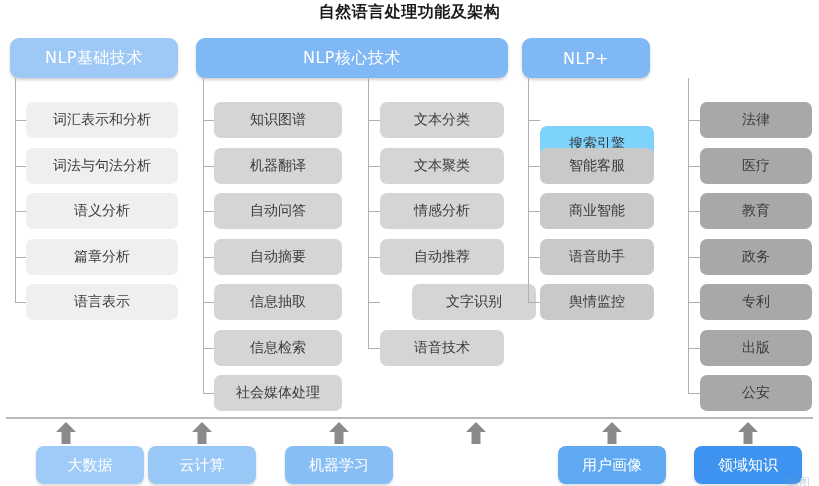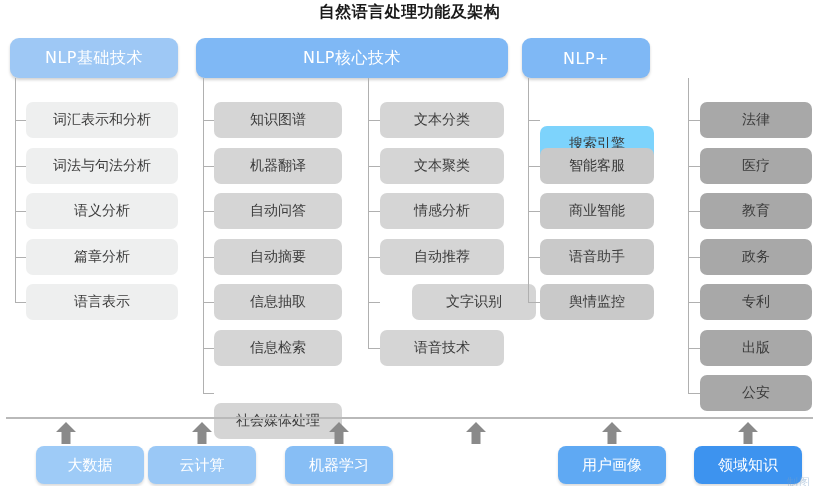--- a/index.html
+++ b/index.html
@@ -148,21 +148,21 @@
       <div class="node-box" style="left: 214px; top: 147.5px; width: 128px; background: rgb(213, 213, 213);">机器翻译</div>
       <div class="stub" style="left: 203px; top: 211px; width: 11px; background: rgb(176, 176, 176);"></div>
       <div class="node-box" style="left: 214px; top: 193px; width: 128px; background: rgb(213, 213, 213);">自动问答</div>
       <div class="stub" style="left: 203px; top: 257px; width: 11px; background: rgb(176, 176, 176);"></div>
       <div class="node-box" style="left: 214px; top: 238.5px; width: 128px; background: rgb(213, 213, 213);">自动摘要</div>
       <div class="stub" style="left: 203px; top: 302px; width: 11px; background: rgb(176, 176, 176);"></div>
       <div class="node-box" style="left: 214px; top: 284px; width: 128px; background: rgb(213, 213, 213);">信息抽取</div>
       <div class="stub" style="left: 203px; top: 348px; width: 11px; background: rgb(176, 176, 176);"></div>
       <div class="node-box" style="left: 214px; top: 329.5px; width: 128px; background: rgb(213, 213, 213);">信息检索</div>
       <div class="stub" style="left: 203px; top: 393px; width: 11px; background: rgb(176, 176, 176);"></div>
-      <div class="node-box" style="left: 214px; top: 375px; width: 128px; background: rgb(213, 213, 213); margin-top: 28px;">社会媒体处理</div>
+      <div class="node-box" style="left: 214px; top: 375px; width: 128px; background: rgb(213, 213, 213);">社会媒体处理</div>
       <div class="trunk" style="left: 368px; top: 78px; height: 269.5px; background: rgb(176, 176, 176);"></div>
       <div class="stub" style="left: 368px; top: 120px; width: 12px; background: rgb(176, 176, 176);"></div>
       <div class="node-box" style="left: 380px; top: 102px; width: 124px; background: rgb(213, 213, 213);">文本分类</div>
       <div class="stub" style="left: 368px; top: 166px; width: 12px; background: rgb(176, 176, 176);"></div>
       <div class="node-box" style="left: 380px; top: 147.5px; width: 124px; background: rgb(213, 213, 213);">文本聚类</div>
       <div class="stub" style="left: 368px; top: 211px; width: 12px; background: rgb(176, 176, 176);"></div>
       <div class="node-box" style="left: 380px; top: 193px; width: 124px; background: rgb(213, 213, 213);">情感分析</div>
       <div class="stub" style="left: 368px; top: 257px; width: 12px; background: rgb(176, 176, 176);"></div>
       <div class="node-box" style="left: 380px; top: 238.5px; width: 124px; background: rgb(213, 213, 213);">自动推荐</div>
       <div class="stub" style="left: 368px; top: 302px; width: 12px; background: rgb(176, 176, 176);"></div>

